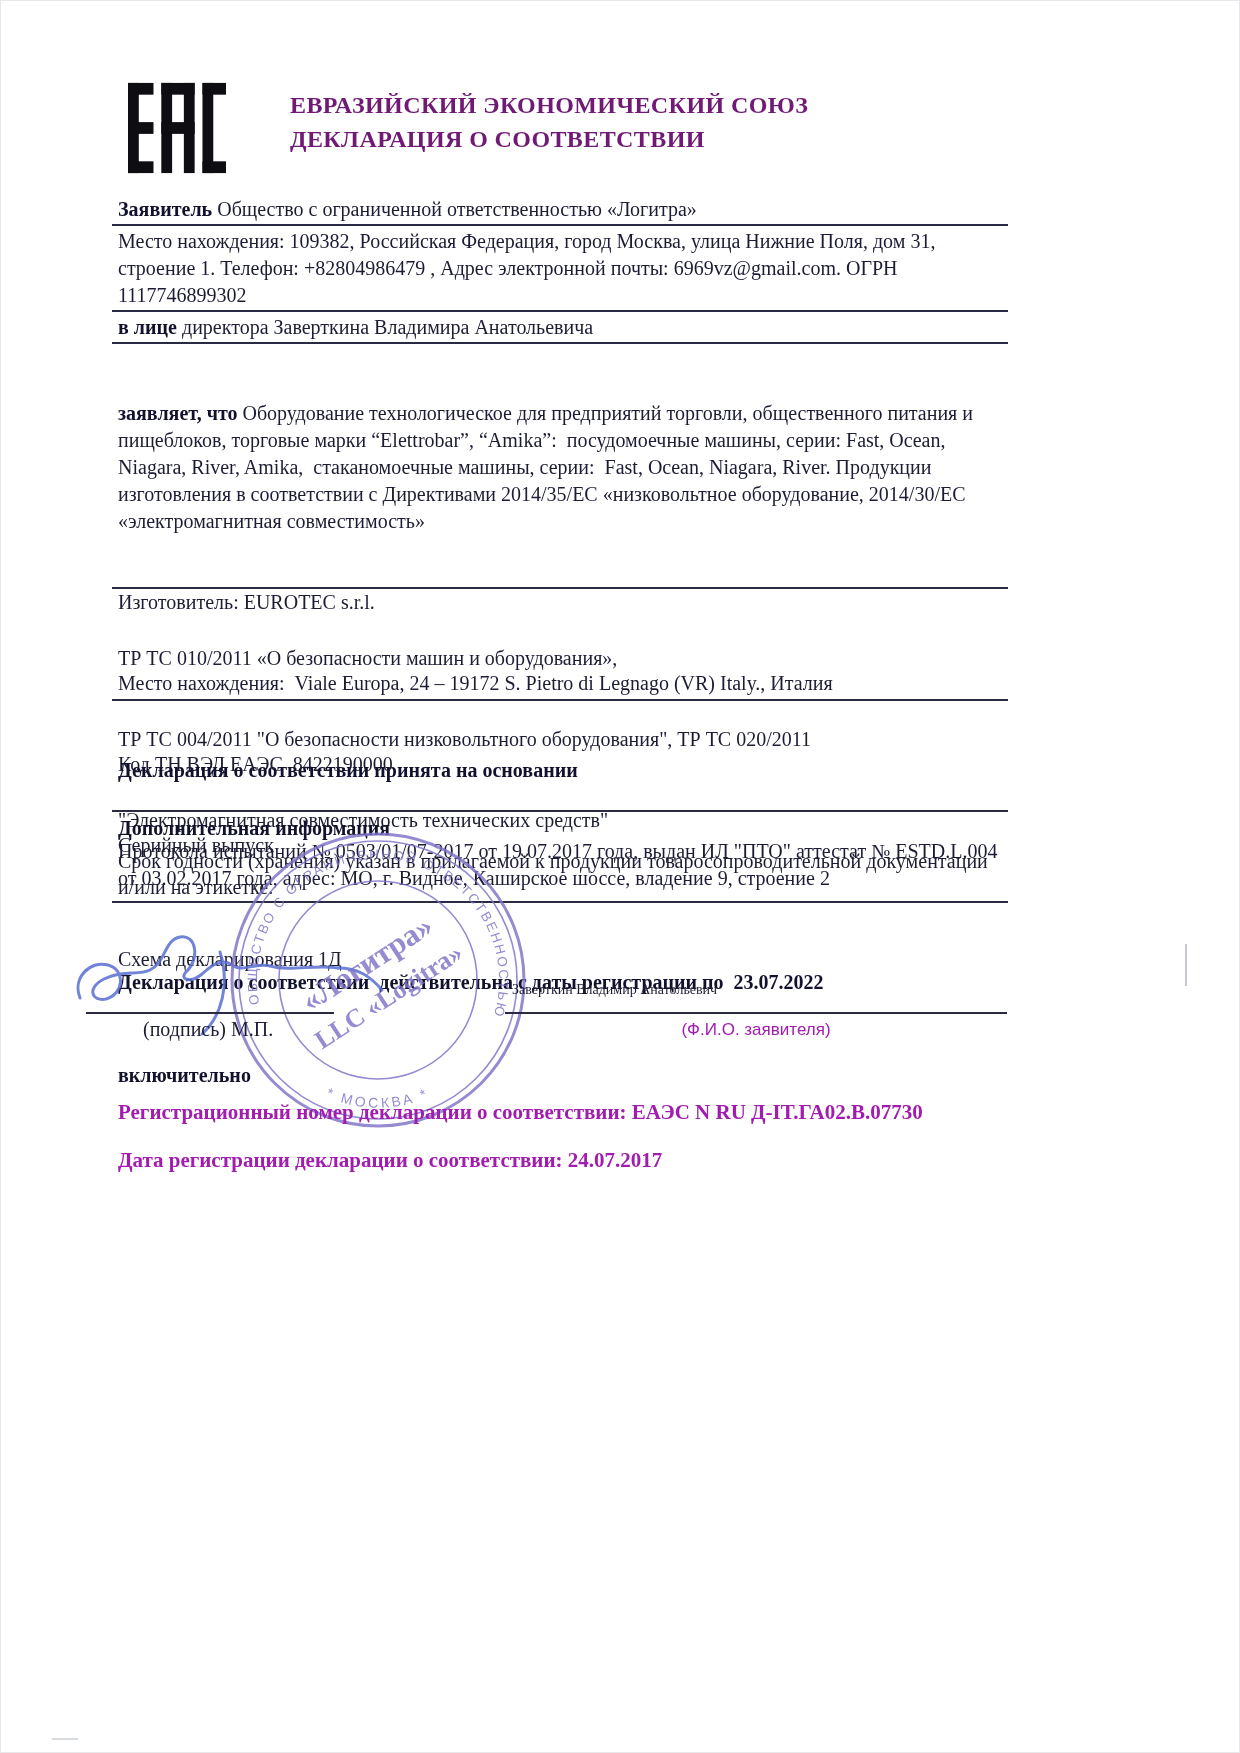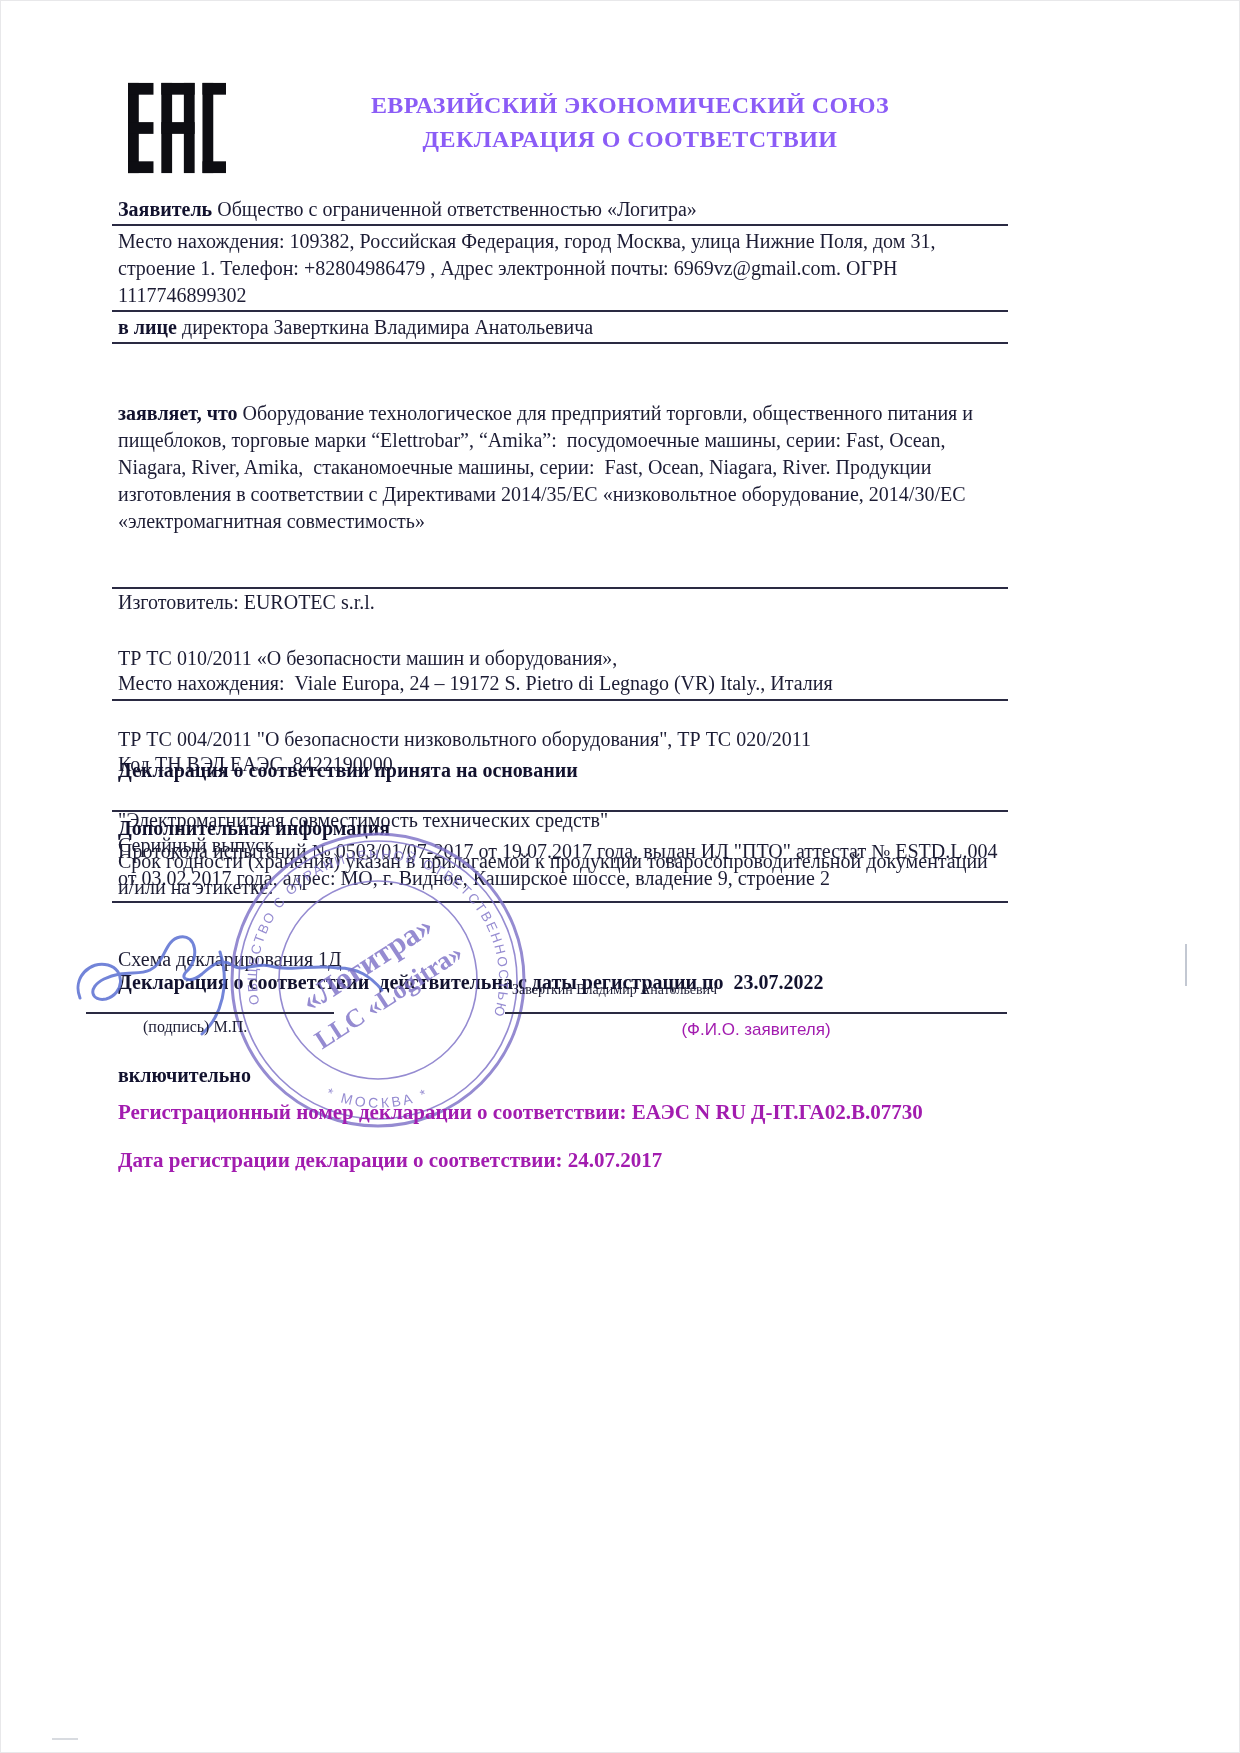--- a/index.html
+++ b/index.html
@@ -4,34 +4,34 @@
 <style>
   html,body { margin:0; padding:0; background:#ffffff; }
   .page {
     position:relative; width:1240px; height:1753px; background:#ffffff;
     font-family:"Liberation Serif", serif; color:#1c1c34; overflow:hidden;
     box-shadow:inset 0 0 0 1px #e8e8ea;
   }
   
   .eac-logo { position:absolute; left:128px; top:82px; width:98px; height:92px; }
   .doc-title {
-    position:absolute; left:290px; top:88px; width:680px; text-align:center;
-    font-weight:bold; font-size:24px; line-height:34px; color:#8b5cf6; letter-spacing:.4px;
+    position:absolute; left:290px; top:88px; width:680px; 
+    font-weight:bold; font-size:24px; line-height:34px; color:#701a75; letter-spacing:.4px;
   }
   
   .t {
     position:absolute; left:118px; width:890px;
     font-size:20px; line-height:27px; white-space:pre-wrap; color:#1c1c34;
   }
   .t b, .bold { font-weight:bold; color:#12122e; }
   .rule { position:absolute; left:112px; width:896px; border-top:2px solid #2a2a42; height:0; }
   
   .sig-line  { position:absolute; left:86px;  top:1012px; width:248px; border-top:2px solid #2a2a42; }
   .name-line { position:absolute; left:505px; top:1012px; width:502px; border-top:2px solid #2a2a42; }
-  .sig-caption  { position:absolute; left:143px; top:1018px; font-size:16px; }
+  .sig-caption  { position:absolute; left:143px; top:1018px; font-size:20px; }
   .holder-name  { position:absolute; left:512px; top:982px;  font-size:14px; }
   .fio-caption  { position:absolute; left:505px; top:1020px; width:502px; text-align:center;
                   font-family:"Liberation Sans", sans-serif; font-size:17px; color:#a21caf; }
   .signature-svg { position:absolute; left:70px; top:918px; }
   .stamp-svg { position:absolute; left:228px; top:830px; opacity:.82; }
   
   .footer-line { position:absolute; left:118px; width:930px; font-weight:bold;
                  font-size:21px; color:#a21caf; white-space:pre-wrap; }
   
   .artifact-right  { position:absolute; left:1185px; top:944px; width:2px; height:42px; background:#c3c8d2; }

